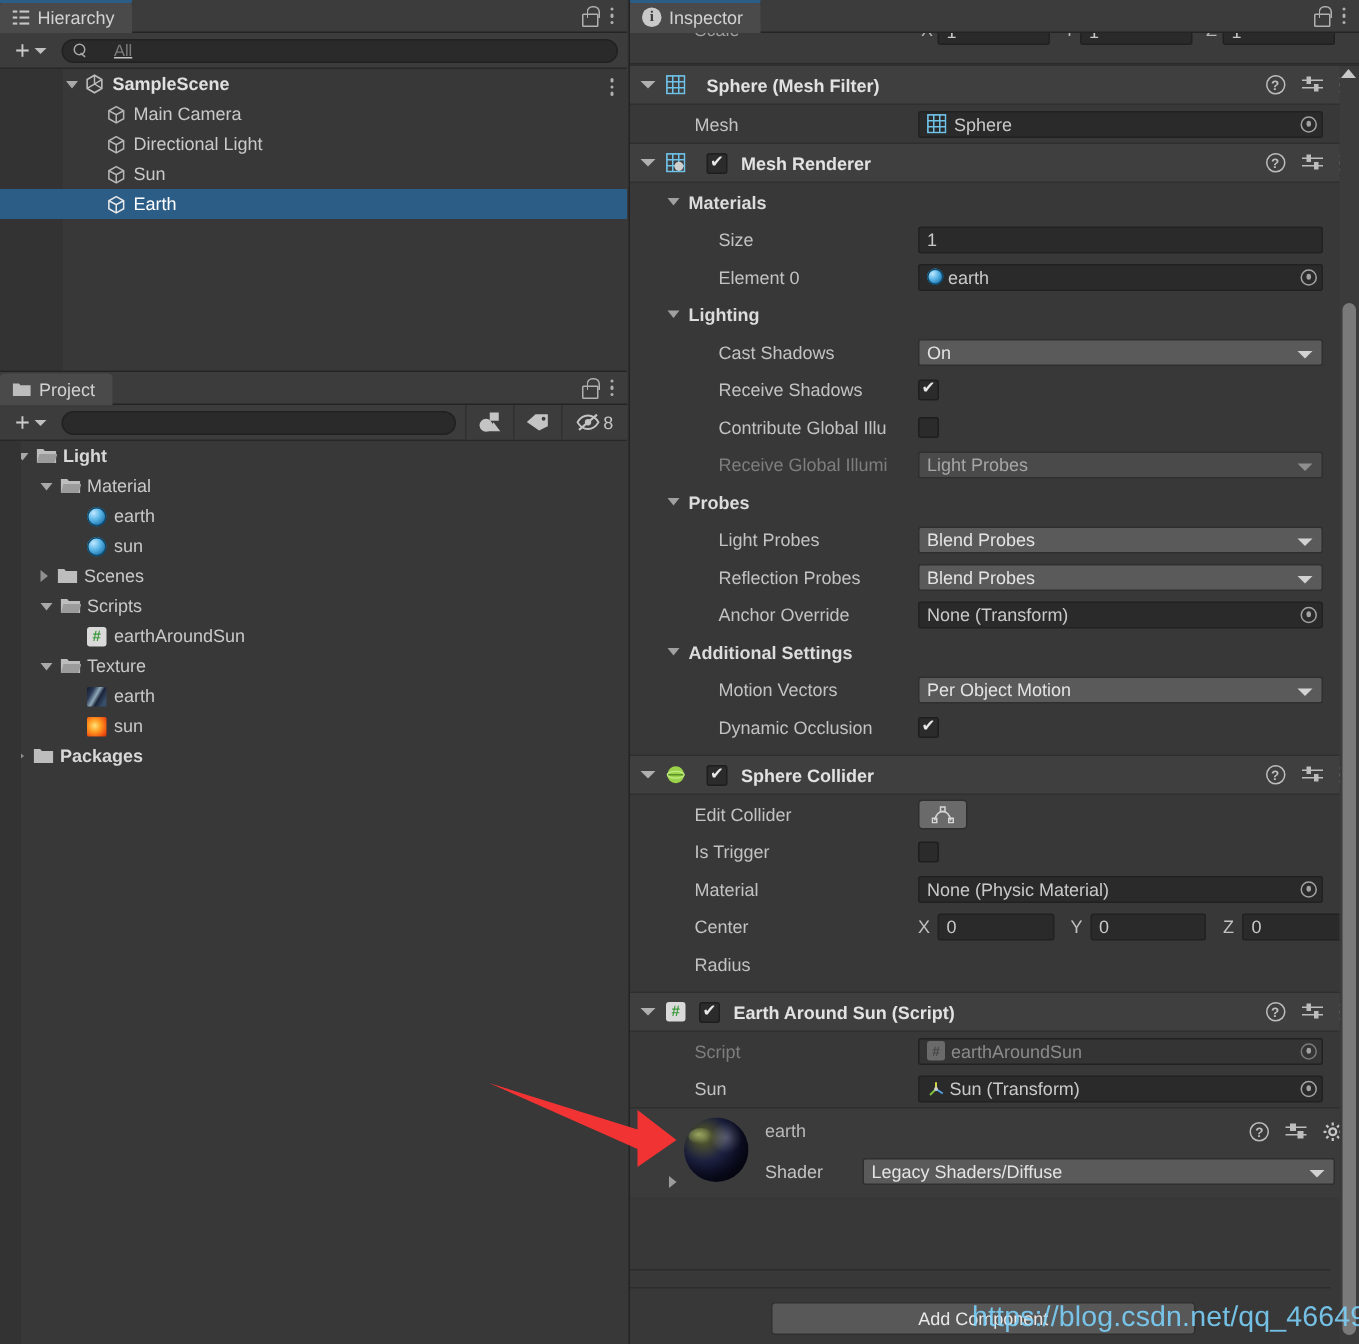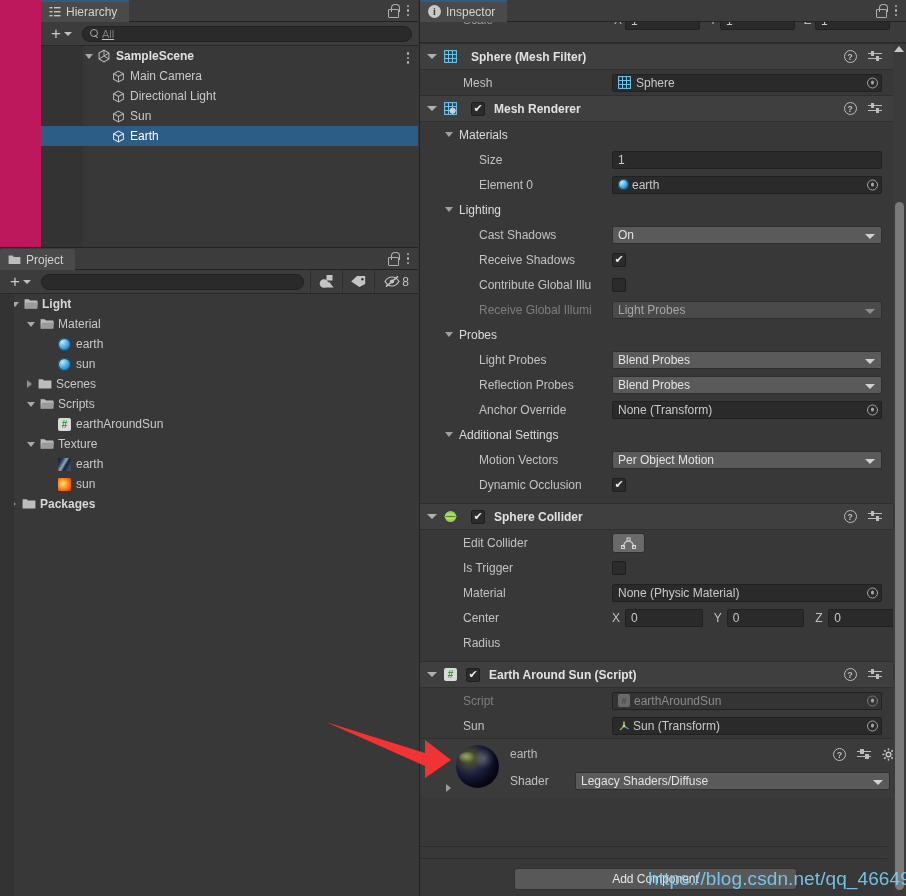--- a/index.html
+++ b/index.html
@@ -41,37 +41,37 @@
   }
   .lock-ico::after{
     content:""; position:absolute; left:4px; top:0px; width:7px; height:7px;
     border:1.4px solid #b0b0b0; border-bottom:none;
     border-radius:4px 4px 0 0;
   }
   .kebab{ display:inline-flex; flex-direction:column; gap:2px; }
   .kebab i{ width:2.5px; height:2.5px; background:#b0b0b0; border-radius:50%; display:block;}
 
   
-  #hierarchy{ left:0; top:0; width:418px; height:247px; background:#be185d;padding-left:41px; }
+  #hierarchy{ left:0; top:0; width:418px; height:247px; background:#737373; }
   #hier-toolbar{
     height:24px; background:#3c3c3c; display:flex; align-items:center;
     gap:0px; padding:0 6px; border-bottom:1px solid #282828;
   }
   .plus-btn{
     display:flex; align-items:center; gap:3px; padding:0 4px; height:18px;
     color:#c8c8c8;
   }
   .plus-glyph{ font-size:17px; line-height:14px; font-weight:300; color:#c9c9c9;}
   .caret-d{
     width:0;height:0;border-left:4px solid transparent;border-right:4px solid transparent;
     border-top:4px solid #c0c0c0;
   }
   .searchbox{
     flex:1; height:16px; background:#2a2a2a; border:1px solid #212121; border-radius:8px;
-    display:flex; align-items:center; padding:0 7px; gap:3px; margin-left:6px;text-decoration:underline;
+    display:flex; align-items:center; padding:0 7px; gap:18px; margin-left:6px;text-decoration:underline;
   }
   .searchbox .mag{ position:relative; width:9px; height:9px; flex:none;}
   .searchbox .mag::before{
     content:""; position:absolute; left:0; top:0; width:6px; height:6px;
     border:1.3px solid #a8a8a8; border-radius:50%;
   }
   .searchbox .mag::after{
     content:""; position:absolute; left:5.5px; top:5.5px; width:4px; height:1.3px;
     background:#a8a8a8; transform:rotate(40deg); transform-origin:0 0;
   }
@@ -182,21 +182,21 @@
   .row{ height:25px; display:flex; align-items:center; padding-left:0; }
   .row .lab{ width:192px; padding-left:43px; color:#c2c2c2; font-size:12px; flex:none;
              white-space:nowrap; overflow:hidden; }
   .row .lab.dim{ color:#7e7e7e; }
   .row .lab.ind{ padding-left:59px; }
   .sectionrow{ height:25px; display:flex; align-items:center; padding-left:25px; gap:6px; }
   .sectionrow .tri{
     width:0;height:0;border-left:4.5px solid transparent;border-right:4.5px solid transparent;
     border-top:5px solid #a0a0a0;
   }
-  .sectionrow span{ font-size:12px; font-weight:normal; color:#dcdcdc;}
+  .sectionrow span{ font-size:12px; font-weight:bold; color:#dcdcdc;}
 
   .field{
     height:18px; background:#2a2a2a; border:1px solid #212121; border-radius:2px;
     display:flex; align-items:center; padding:0 5px; color:#c9c9c9; font-size:12px;
     width:270px; position:relative;
   }
   .field .picker{
     position:absolute; right:3px; top:50%; transform:translateY(-50%);
     width:11px; height:11px; border:1.4px solid #a2a2a2; border-radius:50%;
     display:flex; align-items:center; justify-content:center;

